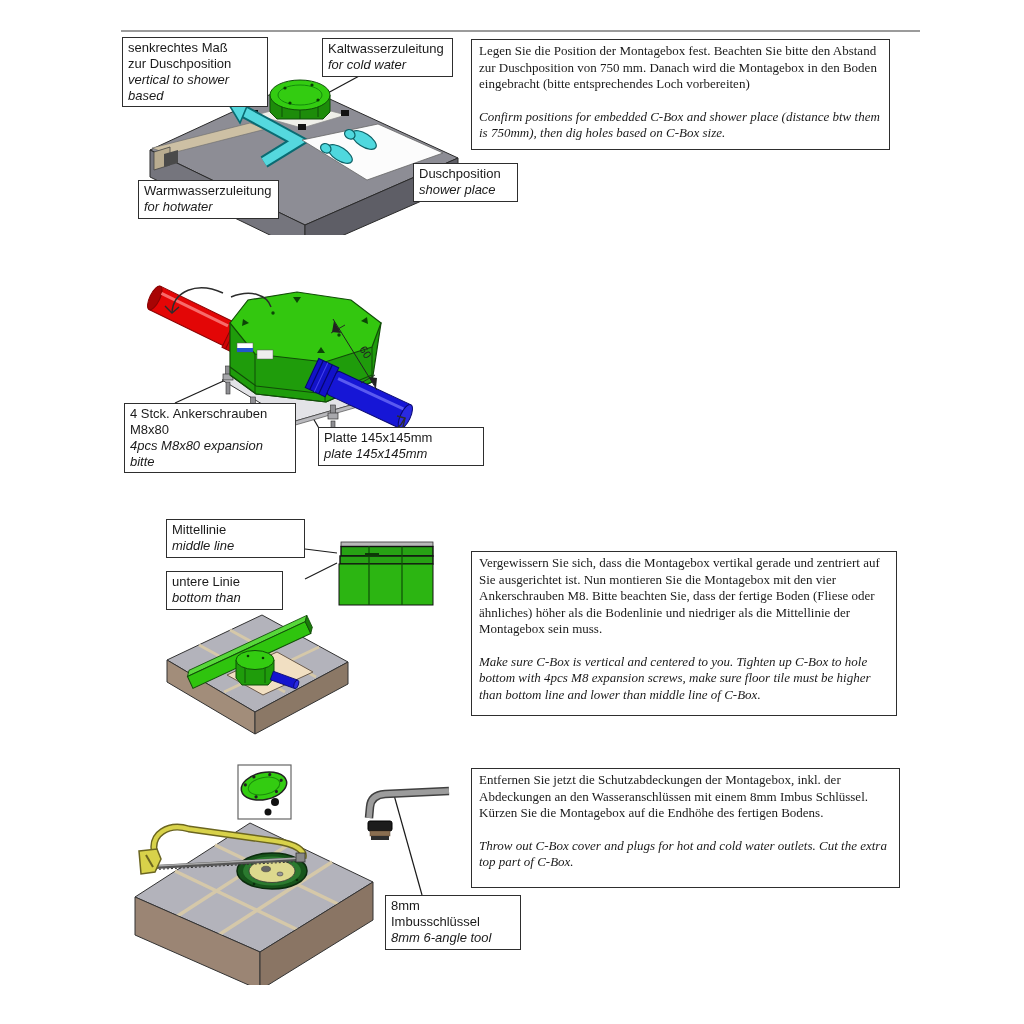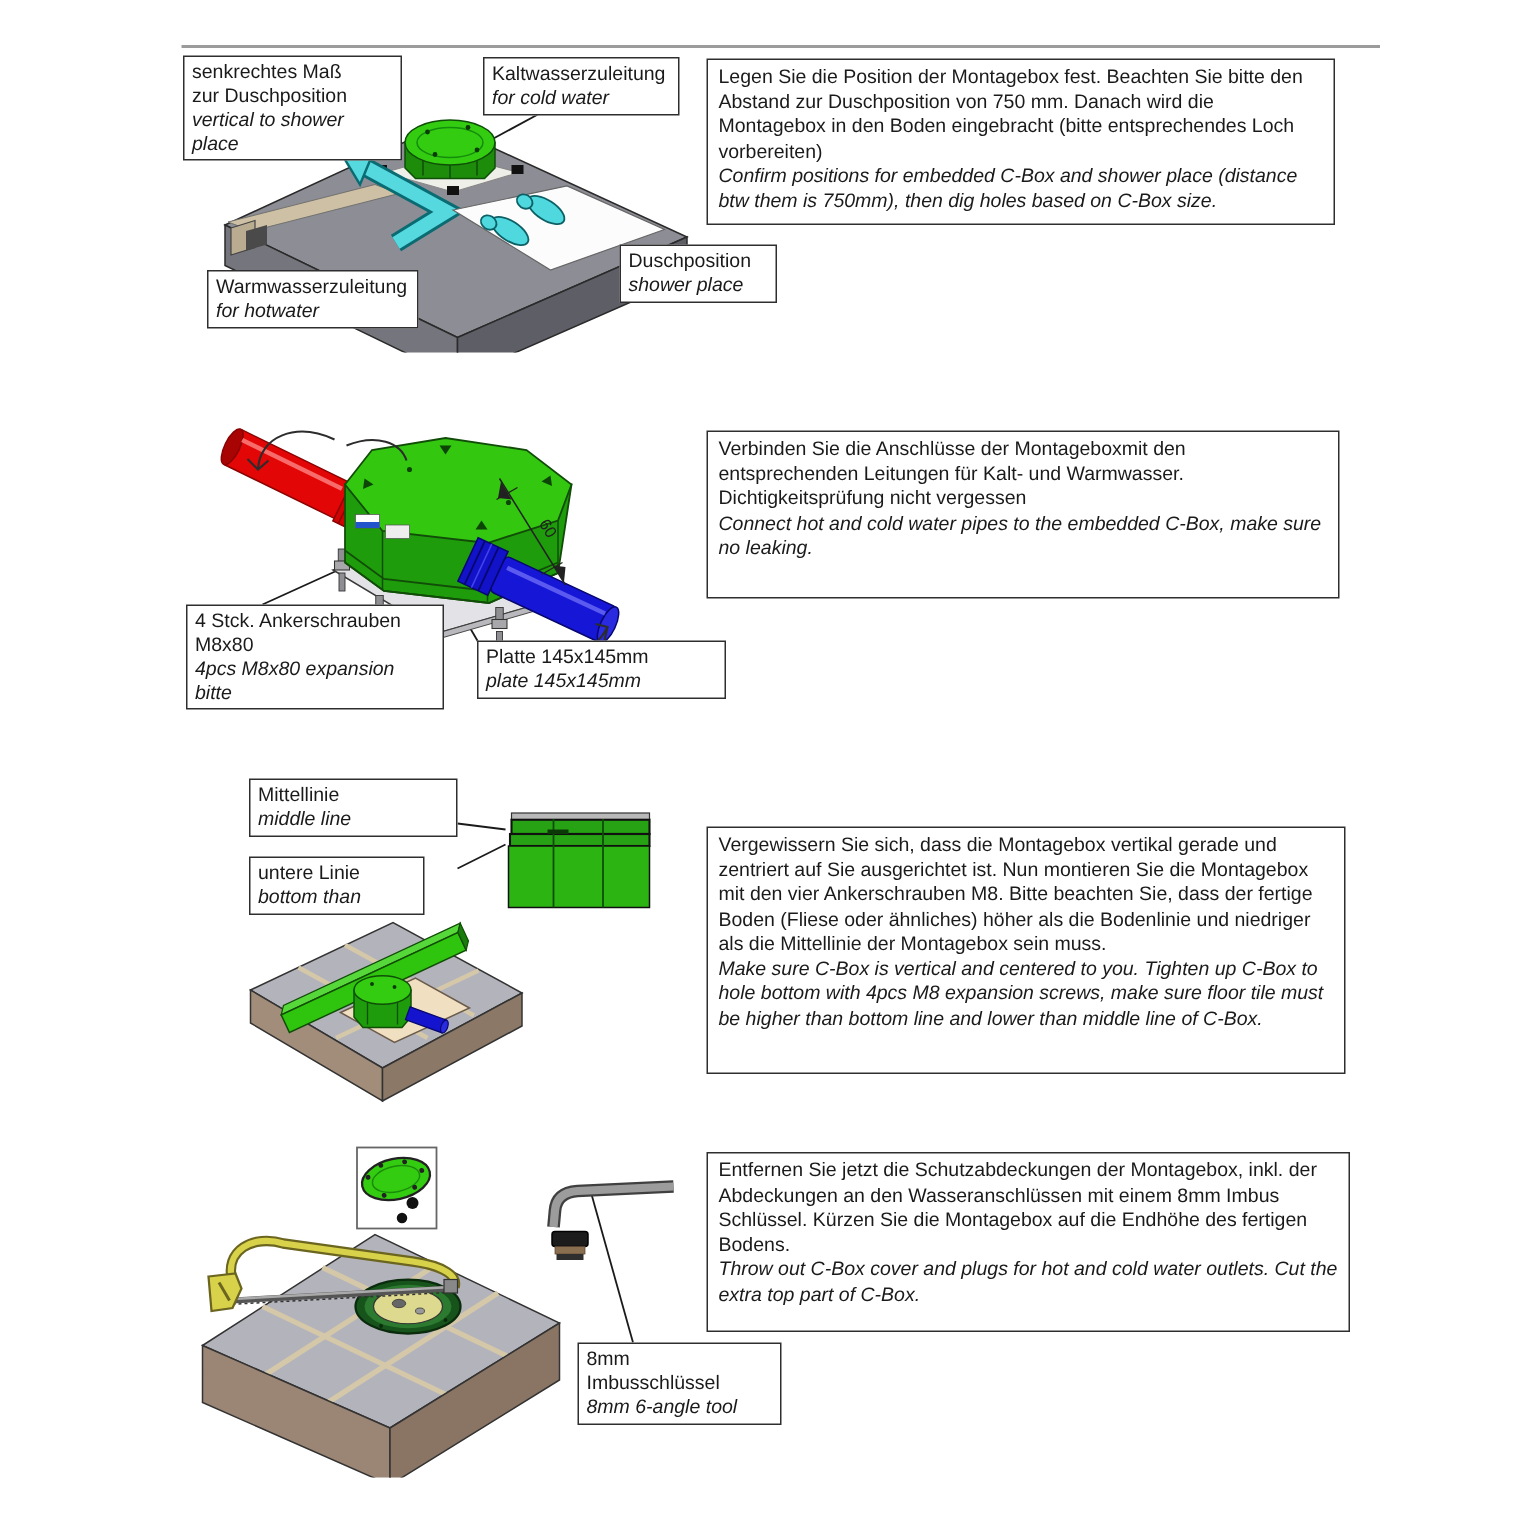--- a/index.html
+++ b/index.html
@@ -10,22 +10,22 @@
   .underlay{position:absolute;left:0;top:0;width:1024px;height:1024px;}
   .label-box{
     position:absolute;background:#ffffff;border:1.6px solid #2e2e2e;
     padding:2px 18px 3px 5px;font-size:13px;line-height:1.22;box-sizing:border-box;
   }
   .label-box .en{font-style:italic;}
   .text-box{
     position:absolute;background:#ffffff;border:1.6px solid #2e2e2e;
     padding:3px 7px 4px 7px;font-size:13px;line-height:1.27;box-sizing:border-box;
   }
-  .text-box p{margin:0;}
-  .text-box p.en{font-style:italic;}
+  .text-box p{margin:0;font-family:Liberation Serif, serif;}
+  .text-box p.en{font-style:italic;margin-top:16px;}
   .illus{position:absolute;}
 </style>
 </head>
 <body>
 
 <div class="page">
 
   <svg class="underlay">
     <line x1="121" y1="31" x2="920" y2="31" stroke="#9b9b9b" stroke-width="2"></line>
     <g stroke="#1a1a1a" stroke-width="1.2">
@@ -267,21 +267,21 @@
       <line x1="30" y1="111" x2="176" y2="103" stroke="#aaaaaa" stroke-width="1.6"></line>
       <line x1="30" y1="114.5" x2="176" y2="106.5" stroke="#333333" stroke-width="1" stroke-dasharray="2,2"></line>
       <rect x="171" y="98" width="9" height="9" fill="#888888" stroke="#333333" stroke-width="0.8"></rect>
       <polygon points="14,96 32,94 36,104 30,117 16,119" fill="#d8d24a" stroke="#6b6520" stroke-width="1.5"></polygon>
       <line x1="21" y1="100" x2="28" y2="112" stroke="#6b6520" stroke-width="2"></line>
     </g>
   </svg>
 
   <div class="label-box" style="left:122px;top:37px;width:146px">
     <div class="de">senkrechtes Maß zur Duschposition</div>
-    <div class="en">vertical to shower place</div>
+    <div class="en">vertical to shower based</div>
   </div>
   <div class="label-box" style="left:138px;top:180px;width:141px">
     <div class="de">Warmwasserzuleitung</div>
     <div class="en">for hotwater</div>
   </div>
   <div class="label-box" style="left:322px;top:38px;width:131px">
     <div class="de">Kaltwasserzuleitung</div>
     <div class="en">for cold water</div>
   </div>
   <div class="label-box" style="left:413px;top:163px;width:105px">
@@ -309,24 +309,20 @@
 
   <div class="label-box" style="left:385px;top:895px;width:136px">
     <div class="de">8mm Imbusschlüssel</div>
     <div class="en">8mm 6-angle tool</div>
   </div>
 
   <div class="text-box" style="left:471px;top:39px;width:419px;min-height:111px">
     <p class="de">Legen Sie die Position der Montagebox fest. Beachten Sie bitte den Abstand zur Duschposition von 750 mm. Danach wird die Montagebox in den Boden eingebracht (bitte entsprechendes Loch vorbereiten)</p>
     <p class="en">Confirm positions for embedded C-Box and shower place (distance btw them is 750mm), then dig holes based on C-Box size.</p>
   </div>
-  <div class="text-box" style="left:471px;top:287px;width:422px;min-height:112px">
-    <p class="de">Verbinden Sie die Anschlüsse der Montageboxmit den entsprechenden Leitungen für Kalt- und Warmwasser. Dichtigkeitsprüfung nicht vergessen</p>
-    <p class="en">Connect hot and cold water pipes to the embedded C-Box, make sure no leaking.</p>
-  </div>
   <div class="text-box" style="left:471px;top:551px;width:426px;min-height:165px">
     <p class="de">Vergewissern Sie sich, dass die Montagebox vertikal gerade und zentriert auf Sie ausgerichtet ist. Nun montieren Sie die Montagebox mit den vier Ankerschrauben M8. Bitte beachten Sie, dass der fertige Boden (Fliese oder ähnliches)  höher als die Bodenlinie und niedriger als die Mittellinie der Montagebox sein muss.</p>
     <p class="en">Make sure C-Box is vertical and centered to you. Tighten up C-Box to hole bottom with 4pcs M8 expansion screws, make sure floor tile must be higher than bottom line and lower than middle line of C-Box.</p>
   </div>
   <div class="text-box" style="left:471px;top:768px;width:429px;min-height:120px">
     <p class="de">Entfernen Sie jetzt die Schutzabdeckungen der Montagebox, inkl. der Abdeckungen an den Wasseranschlüssen mit einem 8mm Imbus Schlüssel. Kürzen Sie die Montagebox auf die Endhöhe des fertigen Bodens.</p>
     <p class="en">Throw out C-Box cover and plugs for hot and cold water outlets. Cut the extra top part of C-Box.</p>
   </div>
 
 </div>

